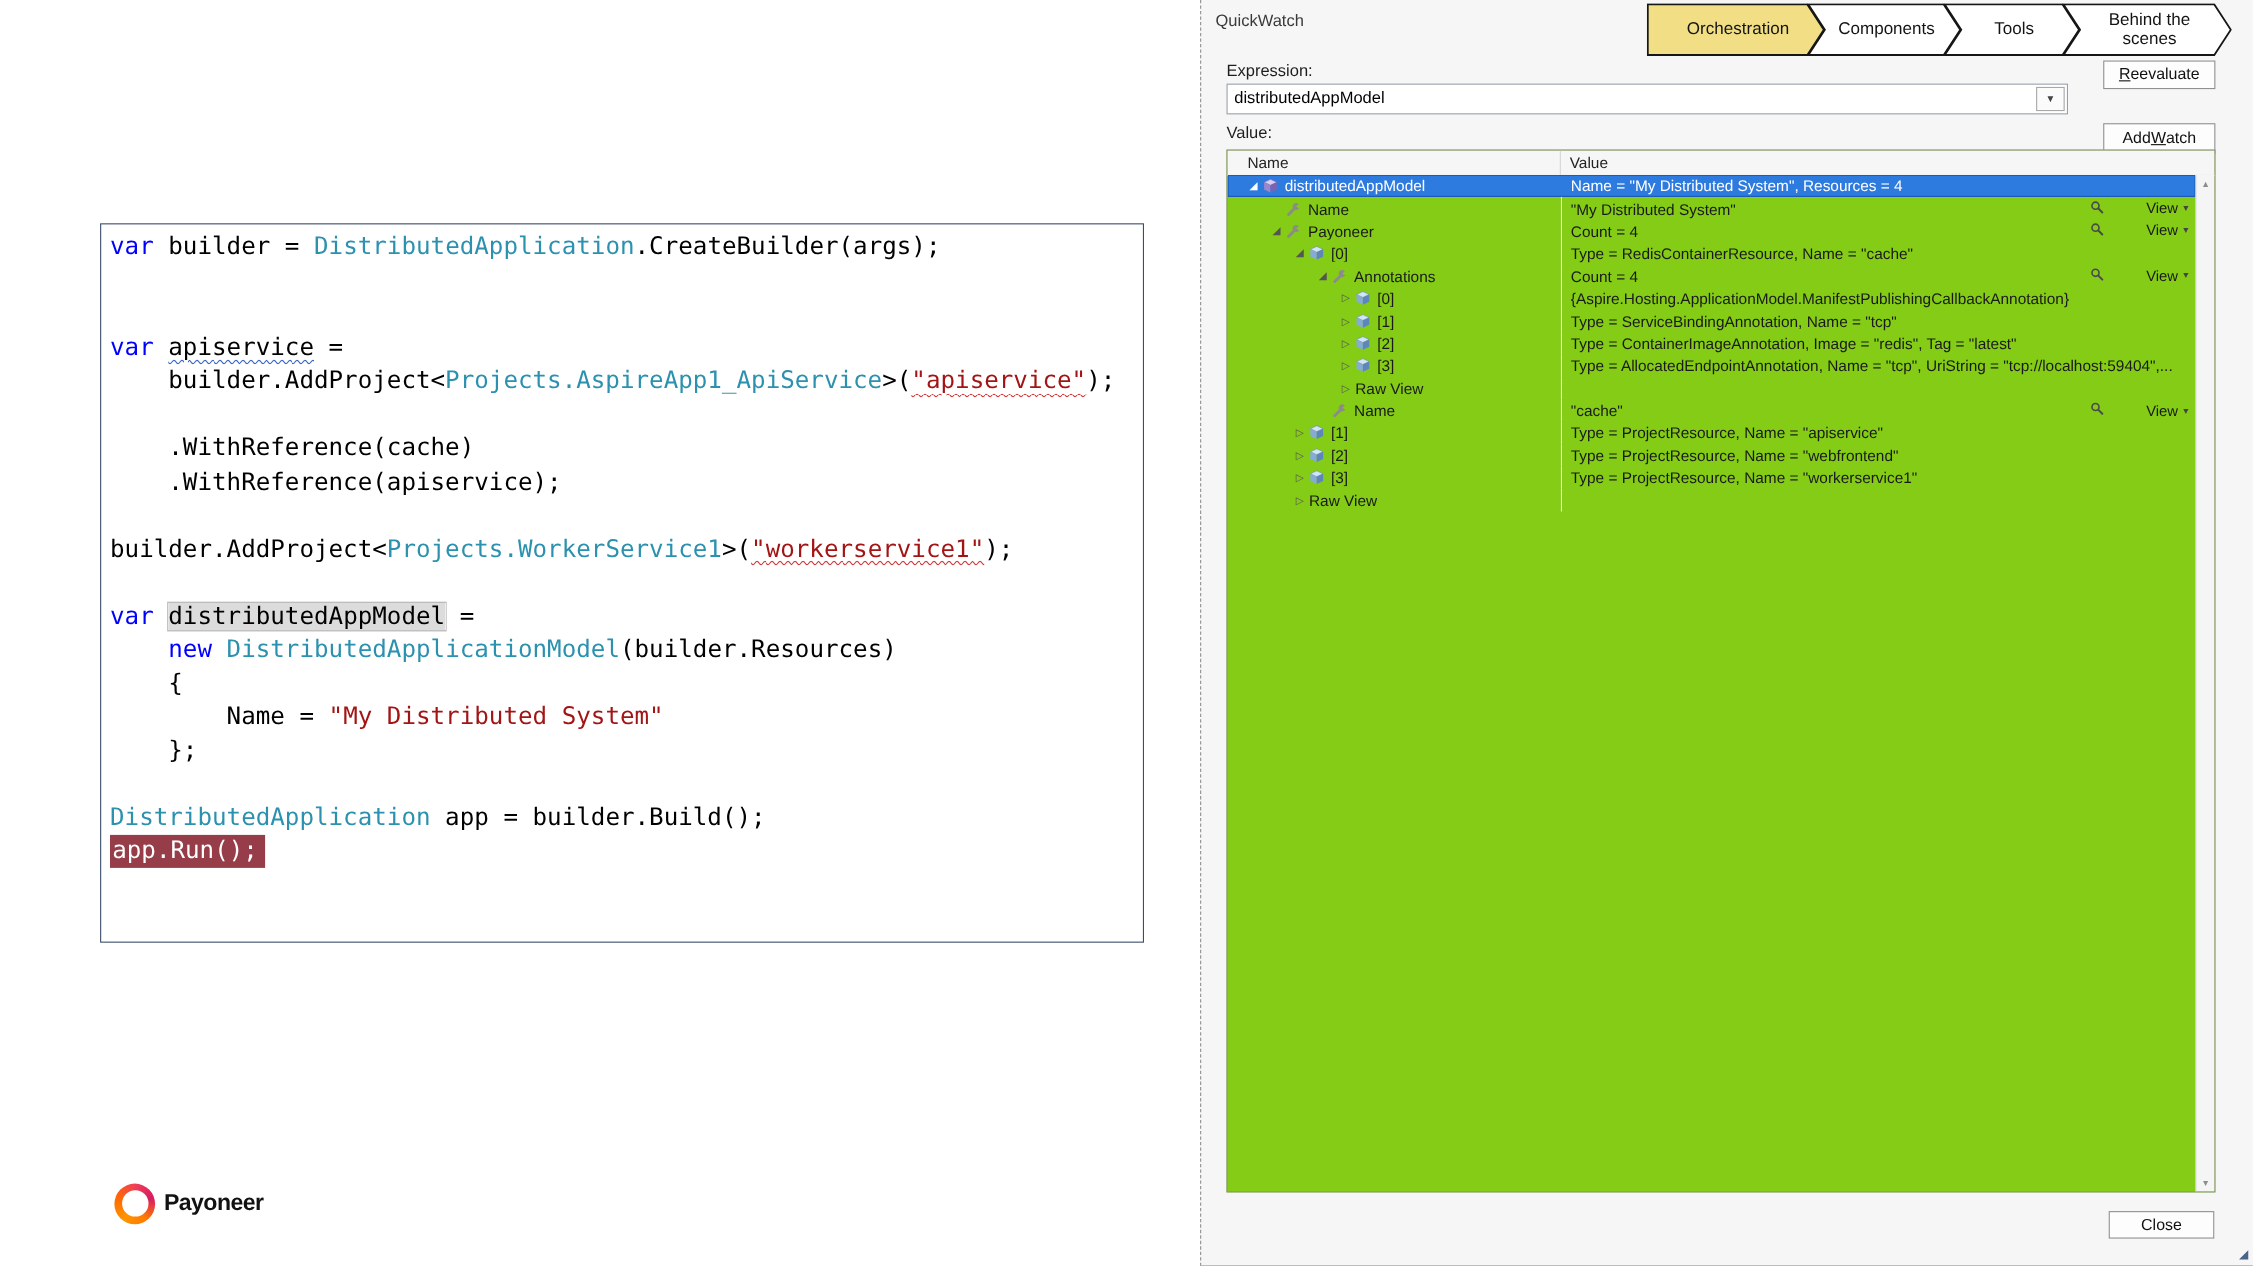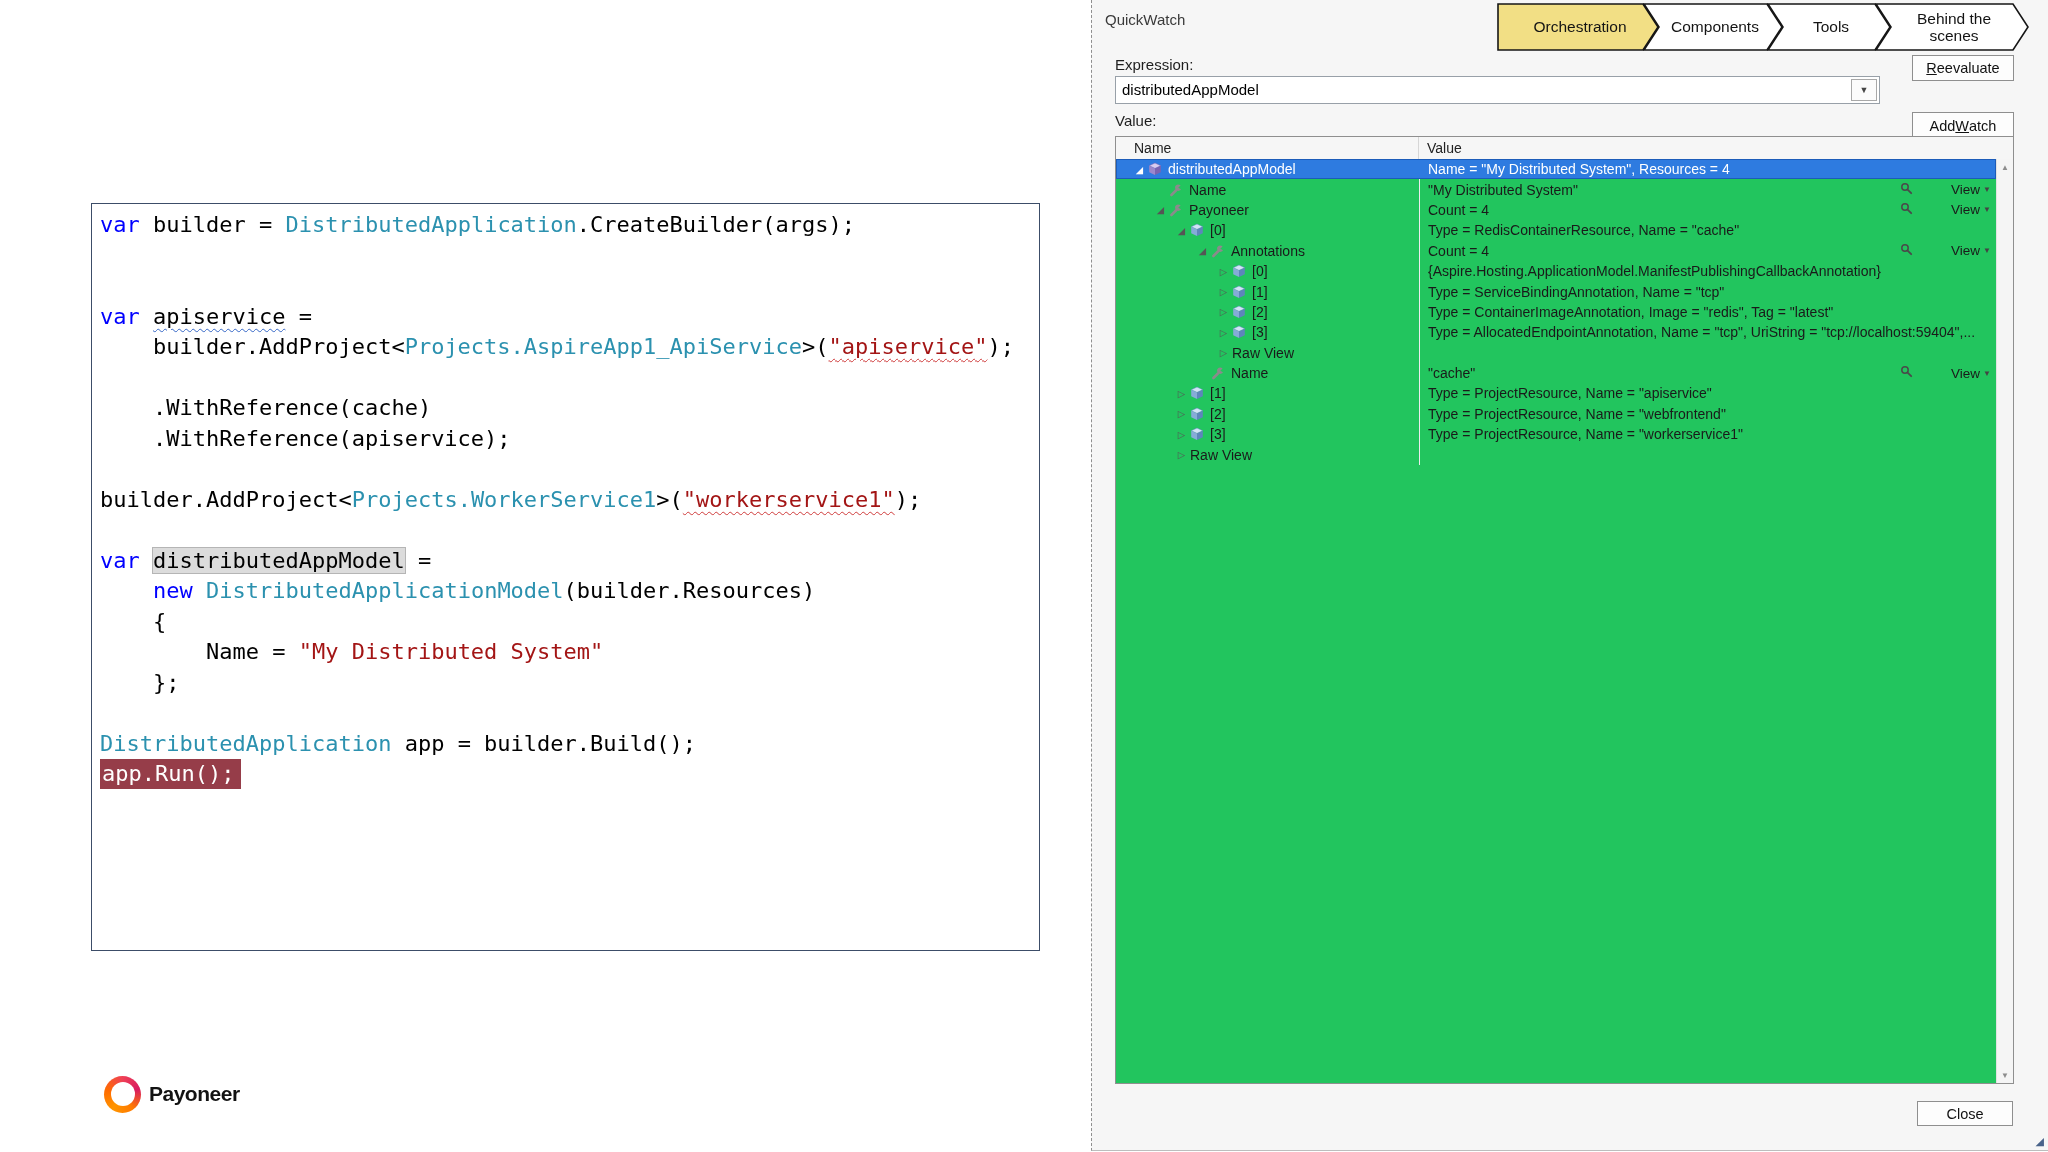--- a/index.html
+++ b/index.html
@@ -3,21 +3,21 @@
 <meta charset="utf-8">
 <style>
   html,body{margin:0;padding:0;}
   body{
     width:2048px;height:1152px;position:relative;overflow:hidden;
     background:#ffffff;font-family:"Liberation Sans",sans-serif;
   }
 
   
   #code-box{
-    position:absolute;left:91px;top:203px;width:949px;height:748px;
+    position:absolute;left:91px;top:203px;width:949px;height:654px;
     box-sizing:border-box;border:1.6px solid #3c4d68;background:#ffffff;
     padding:6px 8px;font-family:"DejaVu Sans Mono",monospace;font-size:22px;
   }
   .code-line{height:30.5px;line-height:30.5px;white-space:pre;}
   .kw{color:#0000ff;}
   .ty{color:#2b91af;}
   .str{color:#a31515;}
   .pl{color:#000000;}
   .idsq{color:#000000;text-decoration:underline wavy #3566c6;text-decoration-thickness:1.3px;text-underline-offset:4px;}
   .strsq{color:#a31515;text-decoration:underline wavy #cf3b3b;text-decoration-thickness:1.3px;text-underline-offset:4px;}
@@ -60,21 +60,21 @@
   .vsbtn{position:absolute;background:#fdfdfd;border:1px solid #8f8f8f;color:#111;
     font-size:14.5px;display:flex;align-items:center;justify-content:center;box-sizing:border-box;
     font-family:"Liberation Sans",sans-serif;}
   #btn-reevaluate{left:820px;top:55px;width:102px;height:26px;}
   #btn-addwatch{left:820px;top:96px;width:102px;height:28px;margin-top:16px;}
   #btn-close{left:825px;top:1101px;width:96px;height:25px;}
   .vsbtn u{text-decoration:underline;}
 
   
   #watch-grid{position:absolute;left:23px;top:136px;width:899px;height:948px;
-    background:#22c55e;border:1px solid #8f8f8f;box-sizing:border-box;}
+    background:#84cc16;border:1px solid #8f8f8f;box-sizing:border-box;}
   .ghead{position:absolute;left:0;top:0;right:0;height:22px;background:#f6f6f6;
     border-bottom:1px solid #d6d6d6;display:flex;}
   .gh-name{width:303px;box-sizing:border-box;border-right:1px solid #d6d6d6;
     padding-left:18px;display:flex;align-items:center;font-size:14px;color:#222;}
   .gh-value{flex:1;padding-left:8px;display:flex;align-items:center;font-size:14px;color:#222;}
 
   #watch-rows{position:absolute;left:0;top:22px;right:17px;bottom:0;overflow:hidden;}
   .trow{display:flex;height:20.4px;align-items:center;font-size:14px;color:#1a1a1a;}
   .tname{width:303px;flex:none;display:flex;align-items:center;white-space:nowrap;overflow:hidden;box-sizing:border-box;}
   .exp{display:inline-block;width:15px;text-align:center;font-size:9.5px;color:#555;flex:none;}

